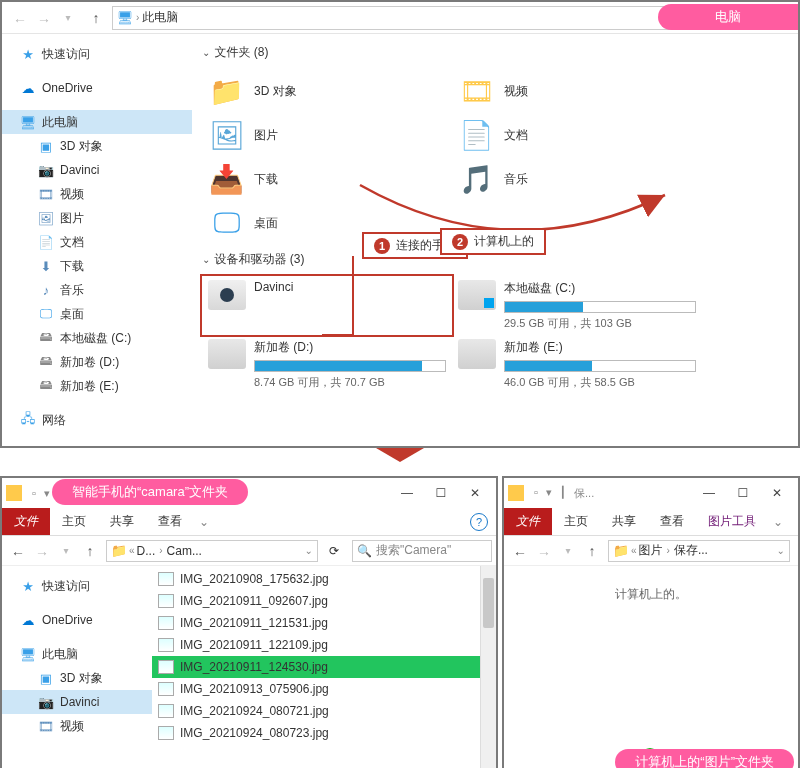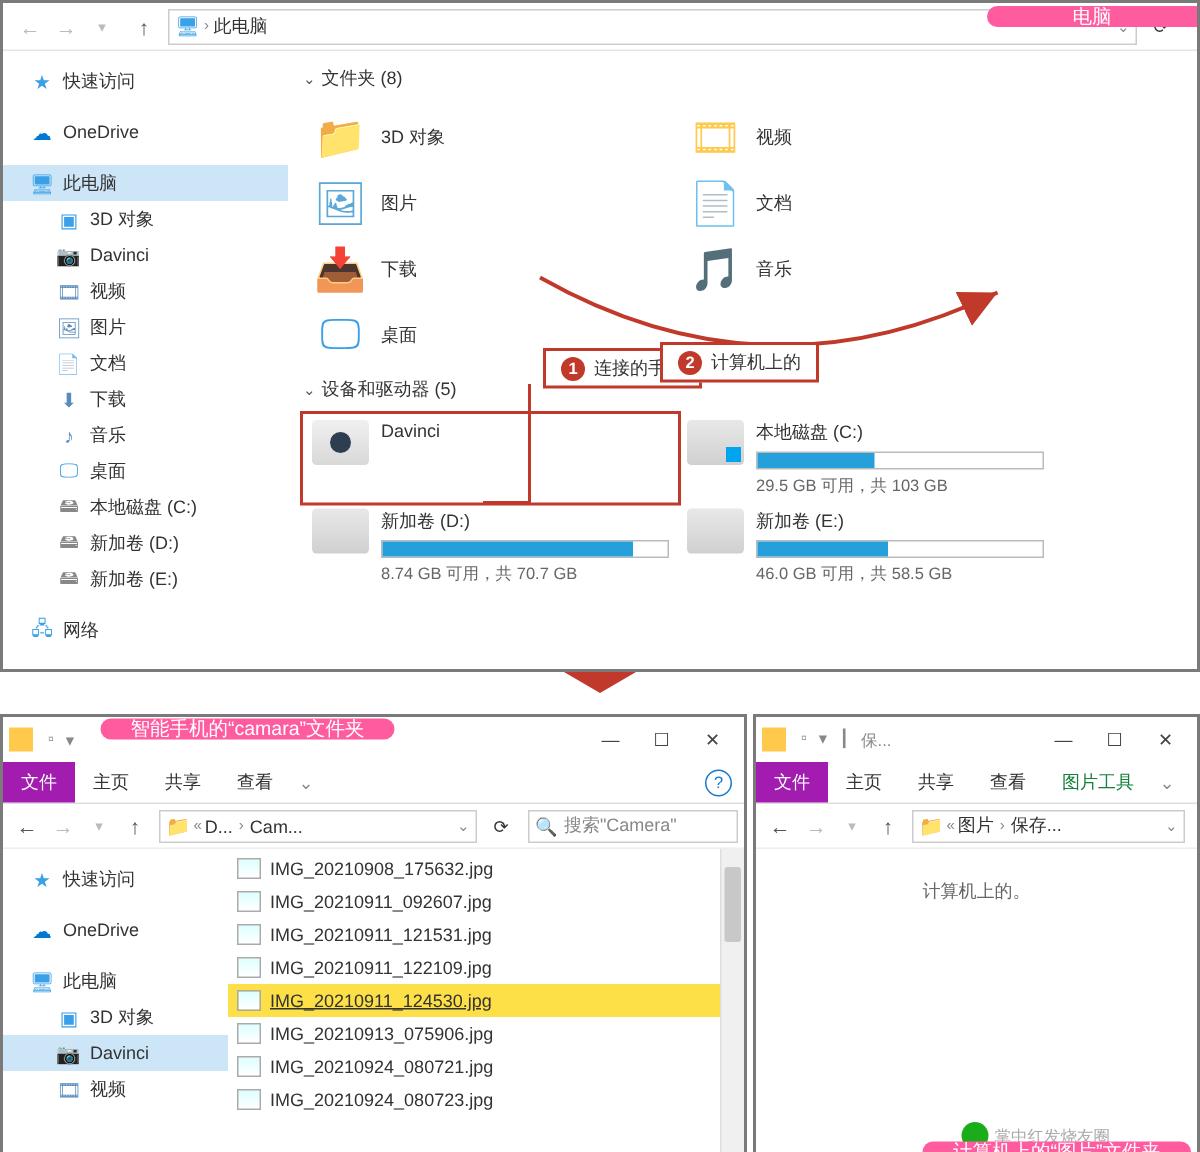--- a/index.html
+++ b/index.html
@@ -13,21 +13,21 @@
 
 .navbar { height: 32px; border-bottom: 1px solid #e5e5e5; display: flex; align-items: center; padding: 0 6px; }
 .nav-arrow { width: 24px; height: 24px; display: flex; align-items: center; justify-content: center; color: #555; font-size: 14px; }
 .nav-arrow.disabled { color: #bbb; }
 .nav-up { margin-left: 4px; }
 .addressbar { flex: 1; height: 24px; border: 1px solid #ccc; margin: 0 4px; display: flex; align-items: center; padding: 0 4px; background: #fff; }
 .addr-seg { display: flex; align-items: center; gap: 2px; }
 .addr-seg .chev { color: #888; font-size: 10px; margin: 0 3px; }
 .refresh-btn { width: 24px; height: 24px; display: flex; align-items: center; justify-content: center; margin-right: 6px; }
 
-.pink-pill { background: #ff5ca0; color: #fff; border-radius: 14px; height: 14px; display: flex; align-items: center; justify-content: center; padding: 0 20px; font-size: 13px; }
+.pink-pill { background: #ff5ca0; color: #fff; border-radius: 14px; height: 26px; display: flex; align-items: center; justify-content: center; padding: 0 20px; font-size: 13px; }
 .pink-pill.top { position: absolute; top: 2px; right: 0; width: 140px; border-radius: 14px 0 0 14px; }
 
 .body-top { display: flex; height: calc(100% - 32px); }
 .sidebar { width: 190px; padding: 8px 0; overflow: hidden; }
 .side-item { display: flex; align-items: center; height: 24px; padding-left: 18px; gap: 6px; cursor: pointer; }
 .side-item.sel { background: #cde6f7; }
 .side-item.indent { padding-left: 36px; }
 .side-spacer { height: 10px; }
 .icon { width: 16px; height: 16px; display: inline-flex; align-items: center; justify-content: center; font-size: 13px; }
 .icon.star { color: #3aa0e8; }
@@ -78,45 +78,45 @@
 
 .titlebar { height: 30px; display: flex; align-items: center; padding: 0 4px; }
 .titlebar .appicon { width: 16px; height: 16px; background: #ffca4b; margin-right: 6px; }
 .titlebar .qat { display: flex; gap: 8px; margin-left: 4px; }
 .titlebar .qat span { color: #888; font-size: 11px; }
 .titlebar .spacer { flex: 1; }
 .winbtn { width: 34px; height: 22px; display: flex; align-items: center; justify-content: center; color: #444; font-size: 12px; }
 
 .ribbon-tabs { height: 28px; display: flex; align-items: stretch; border-bottom: 1px solid #ddd; }
 .ribbon-tab { padding: 0 12px; display: flex; align-items: center; font-size: 12px; }
-.ribbon-tab.file { background: #a21caf; color: #fff; }
+.ribbon-tab.file { background: #b91c1c; color: #fff; font-style: italic; }
 .ribbon-tab.help { color: #1979ca; margin-left: auto; margin-right: 8px; width:18px; height:18px; border-radius:50%; border:1px solid #1979ca; padding:0; justify-content:center; align-self:center; font-size:11px; }
 .ribbon-chev { width: 20px; display:flex; align-items:center; justify-content:center; color:#888; }
 
 .navbar2 { height: 30px; display: flex; align-items: center; padding: 2px 4px; border-bottom: 1px solid #eee; }
 .navbar2 .addressbar { height: 22px; }
 .searchbox { width: 140px; height: 22px; border: 1px solid #ccc; display: flex; align-items: center; padding: 0 4px; color: #888; gap: 4px; }
 
 .filelist-body { display: flex; height: calc(100% - 88px); }
 .filelist { flex: 1; overflow: hidden; padding: 2px 0; }
 .file-row { height: 22px; display: flex; align-items: center; gap: 6px; padding-left: 6px; font-size: 12px; }
 .file-row .thumb { width: 16px; height: 14px; border: 1px solid #aaa; background: linear-gradient(#dff,#fff); }
-.file-row.sel { background: #fde047; text-decoration: underline; }
+.file-row.sel { background: #22c55e; }
 .scroll-stub { width: 16px; background: #f0f0f0; border-left: 1px solid #ddd; position: relative; }
 .scroll-stub .thumb-bar { position: absolute; top: 12px; left: 2px; right: 2px; height: 50px; background: #c8c8c8; border-radius: 2px; }
 
 .drag-arrow { position: absolute; pointer-events: none; }
 .drag-arrow svg { overflow: visible; }
 
 .empty-msg { text-align: center; color: #666; padding: 20px 0; font-size: 12px; }
 
 .watermark { position: absolute; right: 60px; bottom: 2px; color: #aaa; font-size: 11px; display:flex; align-items:center; gap:4px; }
 .watermark .dot { width:18px; height:18px; border-radius:50%; background:#1aad19; }
 
-.pink-pill.bottom1 { position: absolute; top: 1px; left: 65px; }
+.pink-pill.bottom1 { position: absolute; top: 1px; left: 50px; }
 .pink-pill.bottom2 { position: absolute; bottom: -1px; right: 4px; z-index:3; }
 
 </style>
 </head>
 <body>
 
 <div class="panel-top">
   <div class="navbar">
     <div class="nav-arrow disabled">←</div>
     <div class="nav-arrow disabled">→</div>
@@ -233,21 +233,21 @@
             <span>音乐</span>
           </div>
         <div class="folder-item">
             <div class="ficon desk">🖵</div>
             <span>桌面</span>
           </div>
       </div>
 
       <div class="section-hdr" style="margin-top:6px">
           <span class="chev">⌄</span>
-          <span>设备和驱动器 (5)</span>
+          <span>设备和驱动器 (3)</span>
         </div>
       <div class="folder-grid">
         <div class="drive-item sel">
           <div class="dicon camera"></div>
           <div class="drive-info">
               <div class="name">Davinci</div>
             </div>
         </div>
         <div class="drive-item">
           <div class="dicon win"></div>
@@ -417,21 +417,21 @@
       <div class="spacer"></div>
       <div class="winbtn">—</div>
       <div class="winbtn">☐</div>
       <div class="winbtn">✕</div>
     </div>
     <div class="ribbon-tabs">
       <div class="ribbon-tab file">文件</div>
       <div class="ribbon-tab">主页</div>
       <div class="ribbon-tab">共享</div>
       <div class="ribbon-tab">查看</div>
-      <div class="ribbon-tab" style="color:#15803d">图片工具</div>
+      <div class="ribbon-tab" style="color:#701a75">图片工具</div>
       <div class="ribbon-chev">⌄</div>
     </div>
     <div class="navbar2">
       <div class="nav-arrow">←</div>
       <div class="nav-arrow disabled">→</div>
       <div class="nav-arrow disabled" style="font-size:10px">▾</div>
       <div class="nav-arrow">↑</div>
       <div class="addressbar">
         <span class="icon">📁</span>
         <span style="color:#888;font-size:10px;margin:0 2px">«</span>

